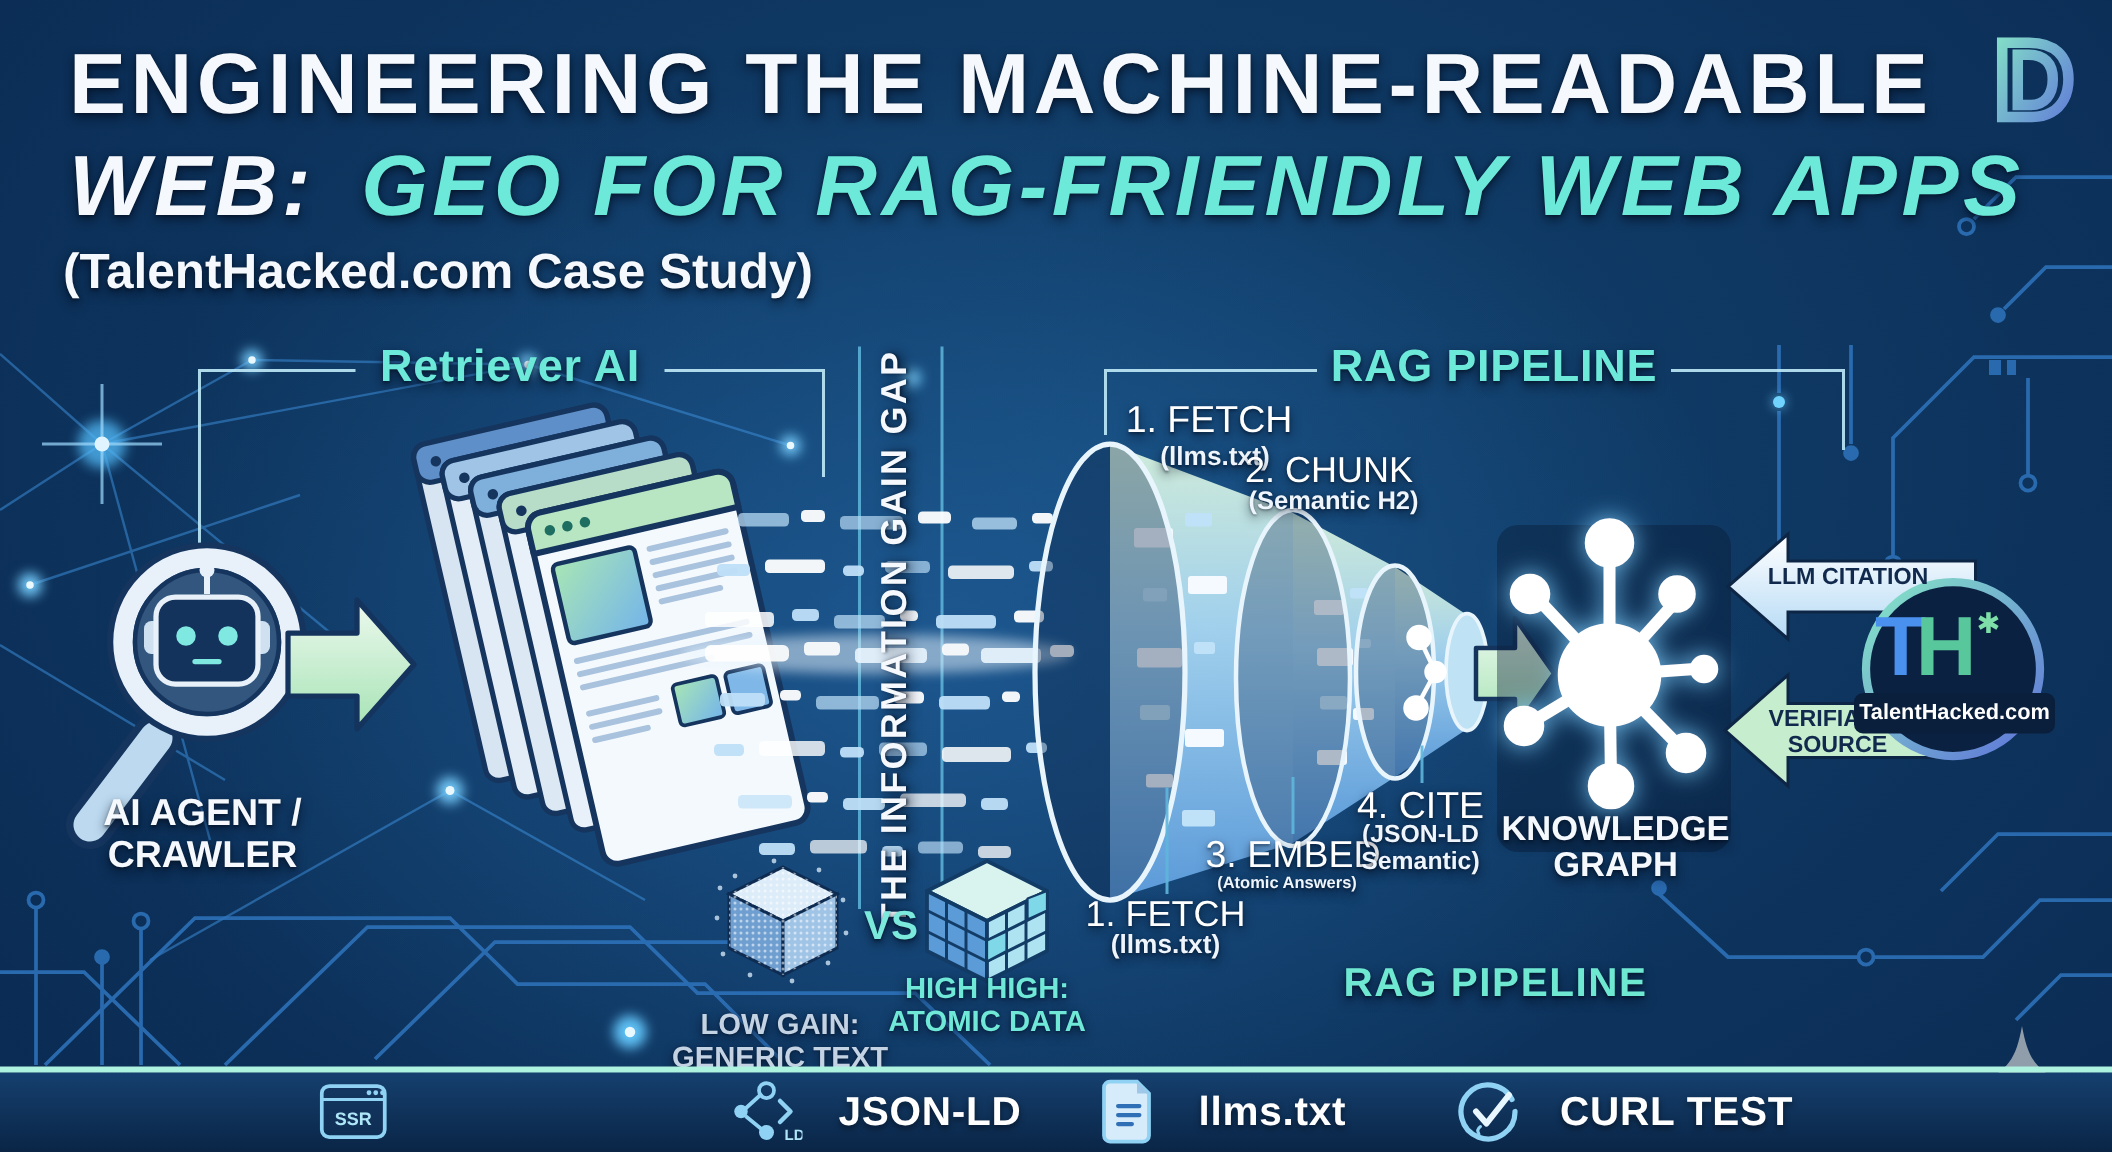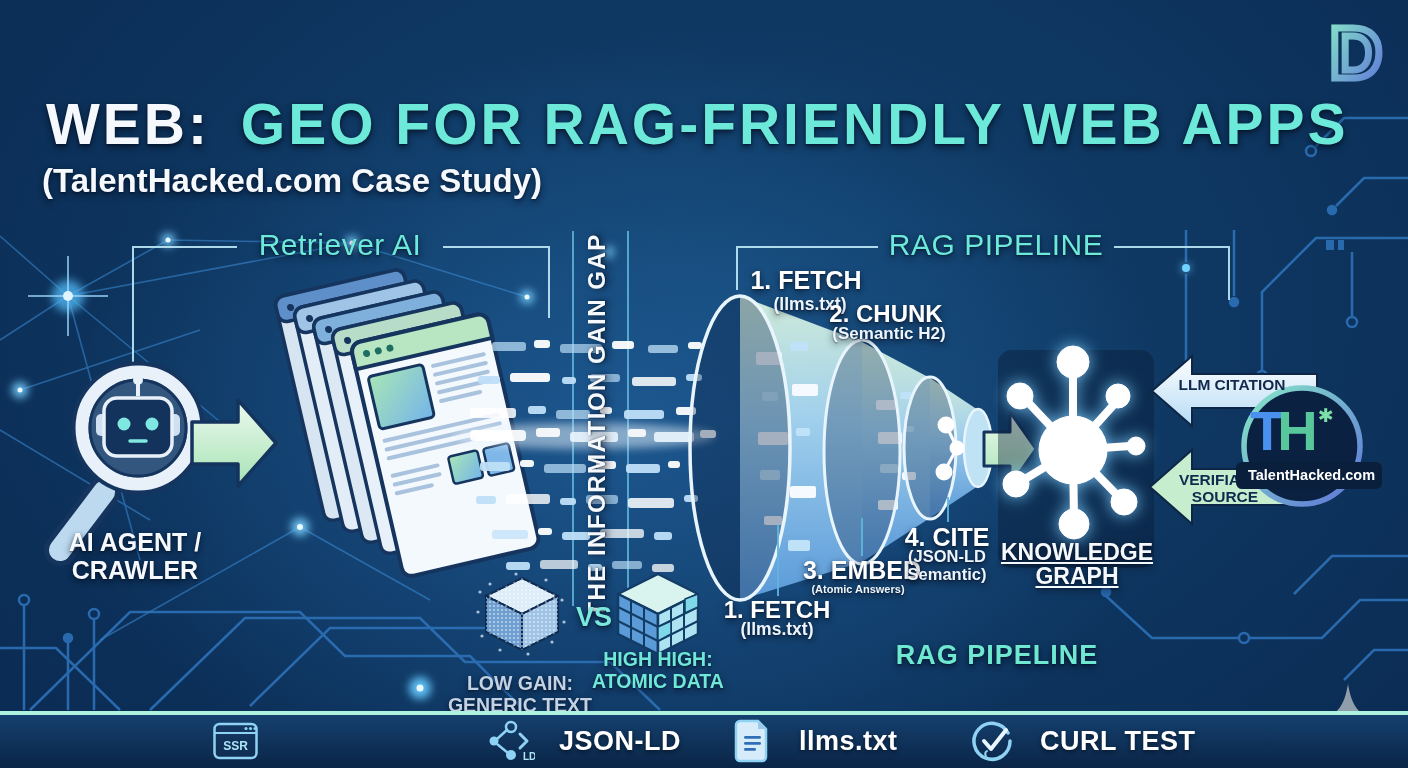--- a/index.html
+++ b/index.html
@@ -7,39 +7,39 @@
     font-family:"Liberation Sans",sans-serif;
     background:
       radial-gradient(900px 620px at 44% 56%, rgba(47,125,200,.40), rgba(47,125,200,0) 62%),
       radial-gradient(1600px 1100px at 52% 40%, #12436f 0%, #0a2a52 62%, #061d3c 100%);}
   .abs{position:absolute;}
   .sh{text-shadow:0 3px 7px rgba(3,12,28,.7),0 1px 2px rgba(3,12,28,.5);}
   .white{color:#f5f9fd;}
   .cyan{color:#6de9da;}
   .ctr{text-align:center;}
   .title1{left:46px;top:24px;font-size:57px;line-height:64px;font-weight:800;letter-spacing:3px;}
-  .title2{left:46px;top:92px;font-size:57px;line-height:64px;font-weight:800;letter-spacing:3px;}
+  .title2{left:46px;top:92px;font-size:57px;line-height:64px;font-weight:800;letter-spacing:3px;font-style:italic;}
   .subtitle{left:42px;top:162px;font-size:33px;font-weight:700;}
-  .seclbl{top:228px;width:260px;font-size:30px;font-weight:400;letter-spacing:.5px;}
+  .seclbl{top:228px;width:260px;font-size:30px;font-weight:700;letter-spacing:.5px;}
   .agent{left:40px;top:528px;width:190px;font-size:25px;line-height:28px;font-weight:800;}
   .vlabel{left:407px;top:408px;width:386px;height:34px;font-size:24px;font-weight:800;
     letter-spacing:1.5px;transform:rotate(-90deg);}
-  .stg-t{font-size:25px;font-weight:700;color:#fff;}
+  .stg-t{font-size:25px;font-weight:400;color:#fff;}
   .stg-s{font-size:17.5px;line-height:19px;font-weight:700;color:#eef5fc;}
-  .kglbl{left:987px;top:540px;width:180px;font-size:23px;line-height:24px;font-weight:800;text-decoration:underline;}
+  .kglbl{left:987px;top:540px;width:180px;font-size:23px;line-height:24px;font-weight:800;}
   .arrtxt{font-size:15.5px;line-height:17px;font-weight:800;color:#11294d;}
   .vs{left:564px;top:602px;width:60px;font-size:27px;font-weight:800;color:#7be9dc;}
   .cmp{font-size:19.5px;line-height:22px;font-weight:800;}
   .ragbot{left:887px;top:640px;width:220px;font-size:27px;font-weight:800;color:#6fe8d2;letter-spacing:1px;}
   .brandtxt{left:1250px;top:398px;width:104px;text-align:left;}
   .brandtxt .t{font-size:56px;font-weight:900;color:#4a90ee;letter-spacing:-7px;}
   .brandtxt .h{font-size:56px;font-weight:900;color:#58c79c;}
   .brandtxt .star{font-size:19px;color:#7ee0a8;vertical-align:28px;}
   .brandpill{left:1236px;top:462px;width:134px;height:27px;background:#0a1f3c;border-radius:6px;
-    line-height:27px;font-size:14.5px;font-weight:800;color:#fff;text-align:left;padding-left:12px;}
+    line-height:27px;font-size:14.5px;font-weight:800;color:#fff;text-align:center;}
   #footer{left:0;top:711px;width:1408px;height:57px;
     background:linear-gradient(180deg,#15406f,#0a2546);
     border-top:4px solid #aef2e0;box-sizing:border-box;}
   .fitem{position:absolute;top:4px;display:flex;align-items:center;gap:24px;}
   .flbl{font-size:27px;font-weight:800;color:#fff;letter-spacing:.5px;text-shadow:0 2px 4px rgba(0,0,0,.5);}
 </style>
 </head>
 <body>
 
 <div id="stage">
@@ -396,20 +396,21 @@
         <line x1="631" y1="601" x2="631" y2="641"></line>
           <line x1="644" y1="607" x2="644" y2="647"></line>
       </g>
       <polygon points="685,599 698,594 698,607 685,613" fill="#7fd8e8" stroke-width="1.5"></polygon>
       <polygon points="658,627 671,621 671,634 658,641" fill="#7fd8e8" stroke-width="1.5"></polygon>
     </g>
 
     <path d="M1348,684 C1352,706 1357,713 1377,723 C1357,733 1352,740 1348,762 C1344,740 1339,733 1319,723 C1339,713 1344,706 1348,684 Z" fill="#98a3af" opacity=".95"></path>
   </svg>
 
+  <div class="abs title1 white sh">ENGINEERING THE MACHINE-READABLE</div>
   <div class="abs title2 sh">
     <span class="white">WEB:</span>
     <span class="cyan" style="margin-left:12px">GEO FOR RAG-FRIENDLY WEB APPS</span>
   </div>
   <div class="abs subtitle white sh">(TalentHacked.com Case Study)</div>
 
   <div class="abs seclbl ctr cyan sh" style="left:210px">Retriever AI</div>
   <div class="abs seclbl ctr cyan sh" style="left:866px">RAG PIPELINE</div>
 
   <div class="abs agent ctr white sh">AI AGENT / CRAWLER</div>

